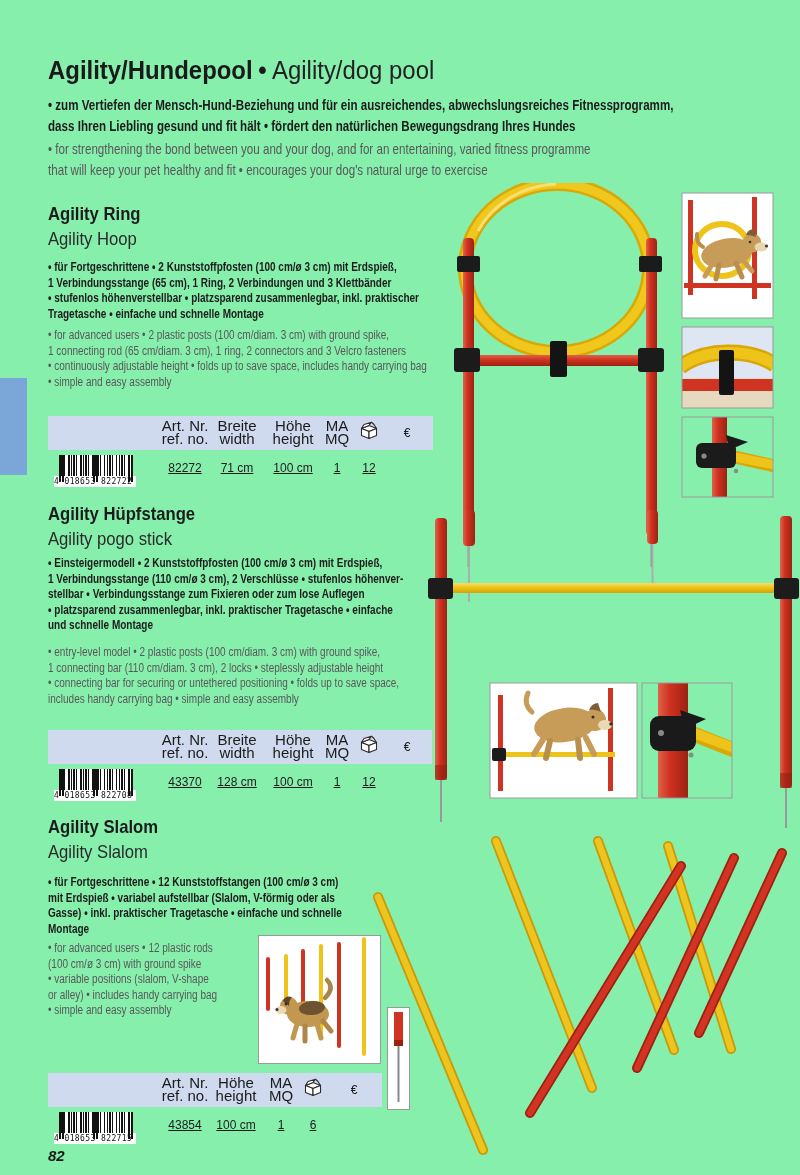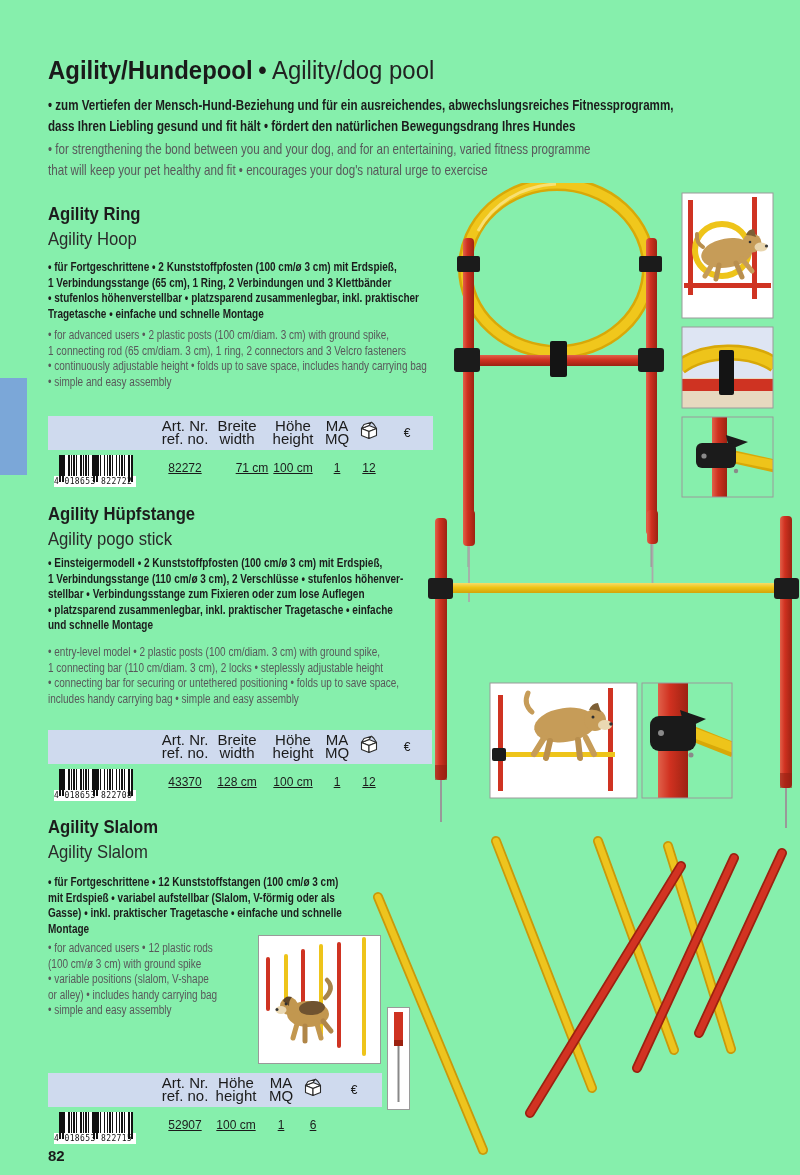--- a/index.html
+++ b/index.html
@@ -17,21 +17,21 @@
   .phead{font-size:18.5px;white-space:nowrap;transform:scaleX(.9);transform-origin:0 0;}
   .desc{font-size:12.5px;line-height:15.6px;white-space:pre-line;width:580px;
         transform:scaleX(.8);transform-origin:0 0;}
   .band{position:absolute;background:#cfdaee;}
   .hcell{position:absolute;transform:translateX(-50%);text-align:center;font-size:15px;
          line-height:13px;white-space:pre-line;color:#1b1b1b;}
   .vcell{position:absolute;transform:translateX(-50%);text-align:center;font-size:12px;color:#1b1b1b;text-decoration:underline;}
   .euro{font-size:12px;}
   .thumb{position:absolute;background:#fff;border:1px solid #9a9a9a;}
   .tab-blue{position:absolute;left:0;top:378px;width:27px;height:97px;background:#7ba7d8;}
-  .pagenum{left:48px;top:1147px;font-size:15px;font-weight:bold;color:#1a1a1a;}
+  .pagenum{left:48px;top:1147px;font-size:15px;font-weight:bold;color:#1a1a1a;font-style:italic;}
   
   .barcode{position:absolute;width:82px;height:31px;}
   .bars{position:absolute;left:5px;top:0;width:73px;height:22px;
     background:repeating-linear-gradient(90deg,#111 0 1px,#fff 1px 2px,#111 2px 4px,#fff 4px 5px,
     #111 5px 6px,#fff 6px 9px,#111 9px 10.5px,#fff 10.5px 12px);}
   .bc-num{position:absolute;left:0;top:21px;width:82px;height:10px;background:#fff;
     font-family:"DejaVu Sans Mono",monospace;font-size:8px;letter-spacing:.4px;color:#111;padding-top:1px;}
   .guard{position:absolute;top:0;width:1.5px;height:27px;background:#111;}
 </style>
 </head>
@@ -83,21 +83,21 @@
     <div class="bars"></div>
     <div class="bc-num">4 018653 822722</div>
     <div class="guard" style="left:5px"></div>
       <div class="guard" style="left:8px"></div>
     <div class="guard" style="left:39px"></div>
       <div class="guard" style="left:42px"></div>
     <div class="guard" style="left:74px"></div>
       <div class="guard" style="left:77px"></div>
   </div>
   <div class="vcell" style="left:185px;top:461px">82272</div>
-  <div class="vcell" style="left:252px;top:461px">71 cm</div>
+  <div class="vcell" style="left:237px;top:461px">71 cm</div>
   <div class="vcell" style="left:293px;top:461px">100 cm</div>
   <div class="vcell" style="left:337px;top:461px">1</div>
   <div class="vcell" style="left:369px;top:461px">12</div>
 
   <svg class="abs" style="left:430px;top:183px" width="345" height="400" viewBox="0 0 345 400">
     <defs>
       <linearGradient id="gR1" x1="0" y1="0" x2="1" y2="0">
         <stop offset="0" stop-color="#e0614a"></stop>
           <stop offset=".4" stop-color="#d03120"></stop>
           <stop offset="1" stop-color="#9c2312"></stop>
@@ -401,19 +401,19 @@
   <div class="barcode" style="left:54px;top:1112px">
     <div class="bars"></div>
     <div class="bc-num">4 018653 822715</div>
     <div class="guard" style="left:5px"></div>
       <div class="guard" style="left:8px"></div>
     <div class="guard" style="left:39px"></div>
       <div class="guard" style="left:42px"></div>
     <div class="guard" style="left:74px"></div>
       <div class="guard" style="left:77px"></div>
   </div>
-  <div class="vcell" style="left:185px;top:1118px">52907</div>
+  <div class="vcell" style="left:185px;top:1118px">43854</div>
   <div class="vcell" style="left:236px;top:1118px">100 cm</div>
   <div class="vcell" style="left:281px;top:1118px">1</div>
   <div class="vcell" style="left:313px;top:1118px">6</div>
 
   <div class="abs pagenum">82</div>
 </div>
 
 </body></html>

